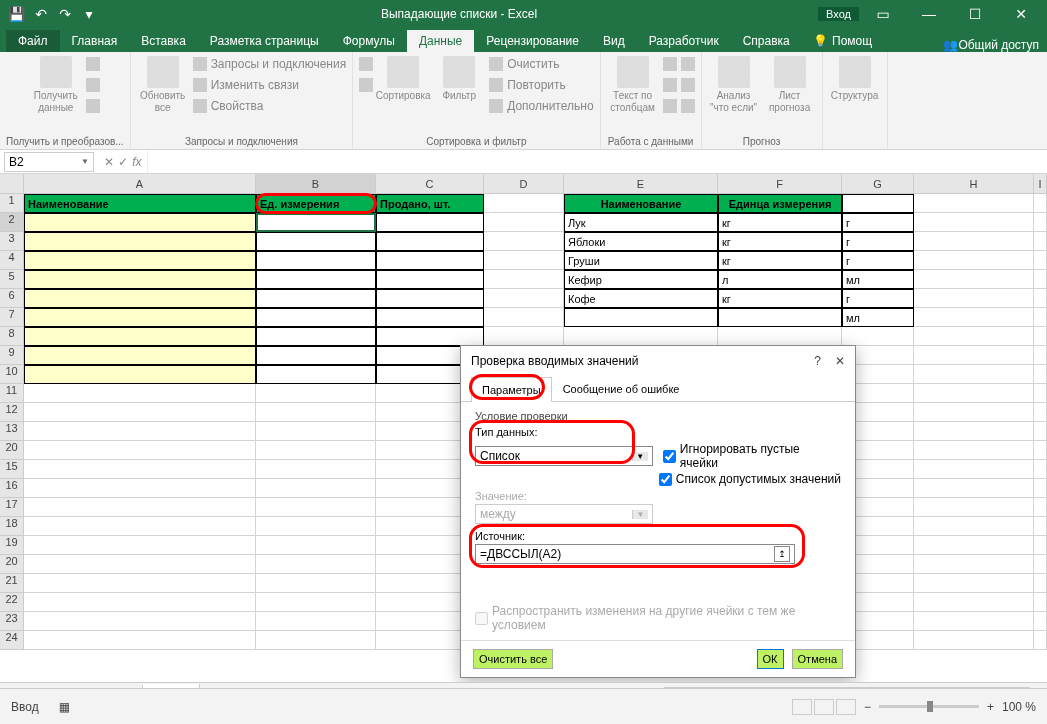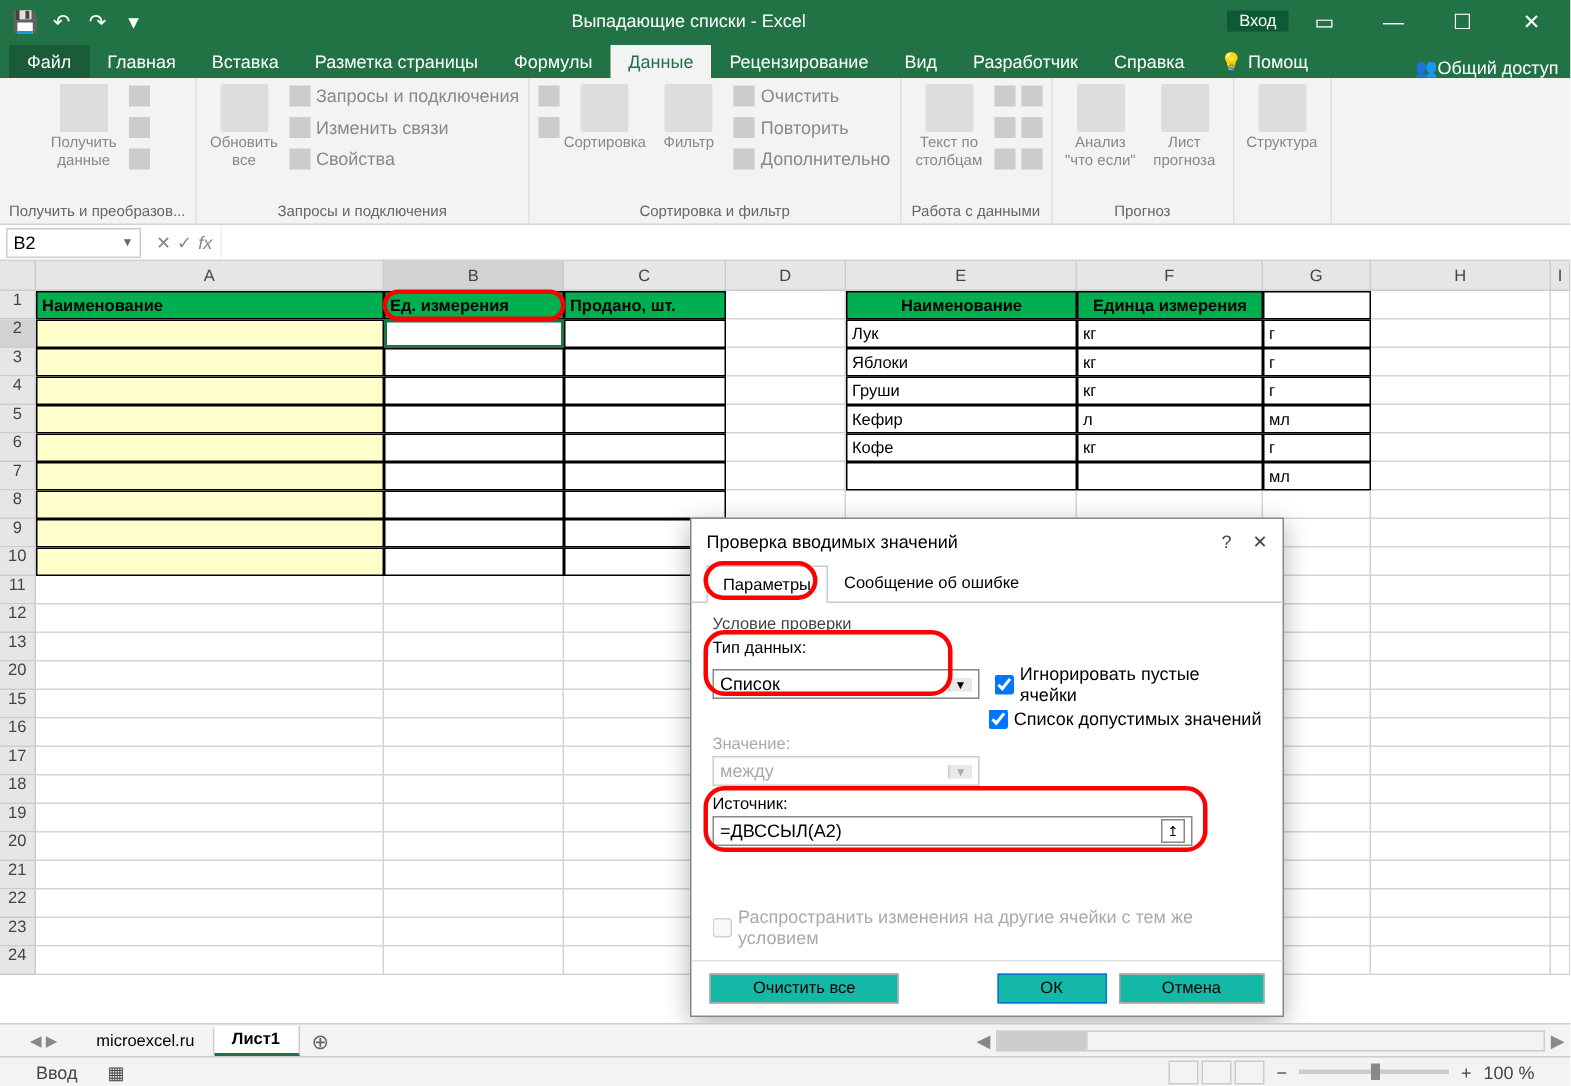--- a/index.html
+++ b/index.html
@@ -67,36 +67,36 @@
 .dialog-label { font-size: 11px; margin-bottom: 2px; }
 .dialog-select { border: 1px solid #888; height: 20px; width: 178px; padding: 0 4px; font-size: 11px; display: flex; align-items: center; }
 .dialog-select .arrow { margin-left: auto; background: #e8e8e8; width: 16px; text-align: center; border-left: 1px solid #ccc; font-size: 8px; }
 .dialog-select.disabled { color: #aaa; border-color: #ccc; }
 .dialog-check { display: flex; align-items: center; gap: 4px; font-size: 11px; }
 .dialog-check input { width: 13px; height: 13px; }
 .dialog-input { border: 1px solid #888; height: 20px; width: 320px; padding: 0 4px; font-size: 11px; display: flex; align-items: center; }
 .dialog-input .ref-btn { margin-left: auto; width: 16px; height: 16px; border: 1px solid #888; text-align: center; font-size: 9px; line-height: 14px; }
 .dialog-footer { display: flex; padding: 8px 12px; border-top: 1px solid #e0e0e0; gap: 8px; }
 .dialog-footer .spacer { flex: 1; }
-.dialog-btn { border: 1px solid #aaa; background: #14b8a6; padding: 3px 28px; font-size: 11px; cursor: pointer; }
+.dialog-btn { border: 1px solid #aaa; background: #bef264; padding: 3px 5px; font-size: 11px; cursor: pointer; }
 .dialog-btn.primary { border: 1px solid #0078d4; }
 .red-circle { border: 3px solid #ff0000; border-radius: 14px; position: absolute; pointer-events: none; }
 
 
 .sheet-tabs { position: absolute; bottom: 20px; left: 0; right: 0; height: 22px; background: #f3f3f3; border-top: 1px solid #ccc; display: flex; align-items: center; padding-left: 20px; }
 .sheet-nav { display: flex; gap: 6px; color: #888; font-size: 10px; padding-right: 14px; }
 .sheet-tab { padding: 3px 12px; font-size: 11px; border-right: 1px solid #ccc; cursor: pointer; }
 .sheet-tab.active { background: #fff; border-bottom: 2px solid #217346; font-weight: bold; }
 .sheet-add { padding: 0 8px; color: #666; font-size: 14px; }
 .sheet-scroll { margin-left: auto; display: flex; align-items: center; width: 400px; }
 .sheet-scroll-track { flex: 1; height: 14px; background: #f3f3f3; border: 1px solid #ccc; position: relative; }
 .sheet-scroll-thumb { position: absolute; left: 0; width: 60px; height: 100%; background: #cdcdcd; }
 
 
-.status-bar { position: absolute; bottom: 0; left: 0; right: 0; height: 20px; background: #f3f3f3; border-top: 1px solid #ccc; display: flex; align-items: center; padding: 0 24px; font-size: 11px; color: #444; }
+.status-bar { position: absolute; bottom: 0; left: 0; right: 0; height: 36px; background: #f3f3f3; border-top: 1px solid #ccc; display: flex; align-items: center; padding: 0 11px; font-size: 11px; color: #444; }
 .status-right { margin-left: auto; display: flex; align-items: center; gap: 8px; }
 .view-btns { display: flex; gap: 2px; }
 .view-btn { width: 20px; height: 16px; border: 1px solid #ccc; }
 .zoom-slider { width: 100px; height: 3px; background: #ccc; position: relative; }
 .zoom-thumb { position: absolute; left: 48px; top: -4px; width: 6px; height: 11px; background: #888; }
 </style>
 </head>
 <body>
 
 <div class="titlebar">

